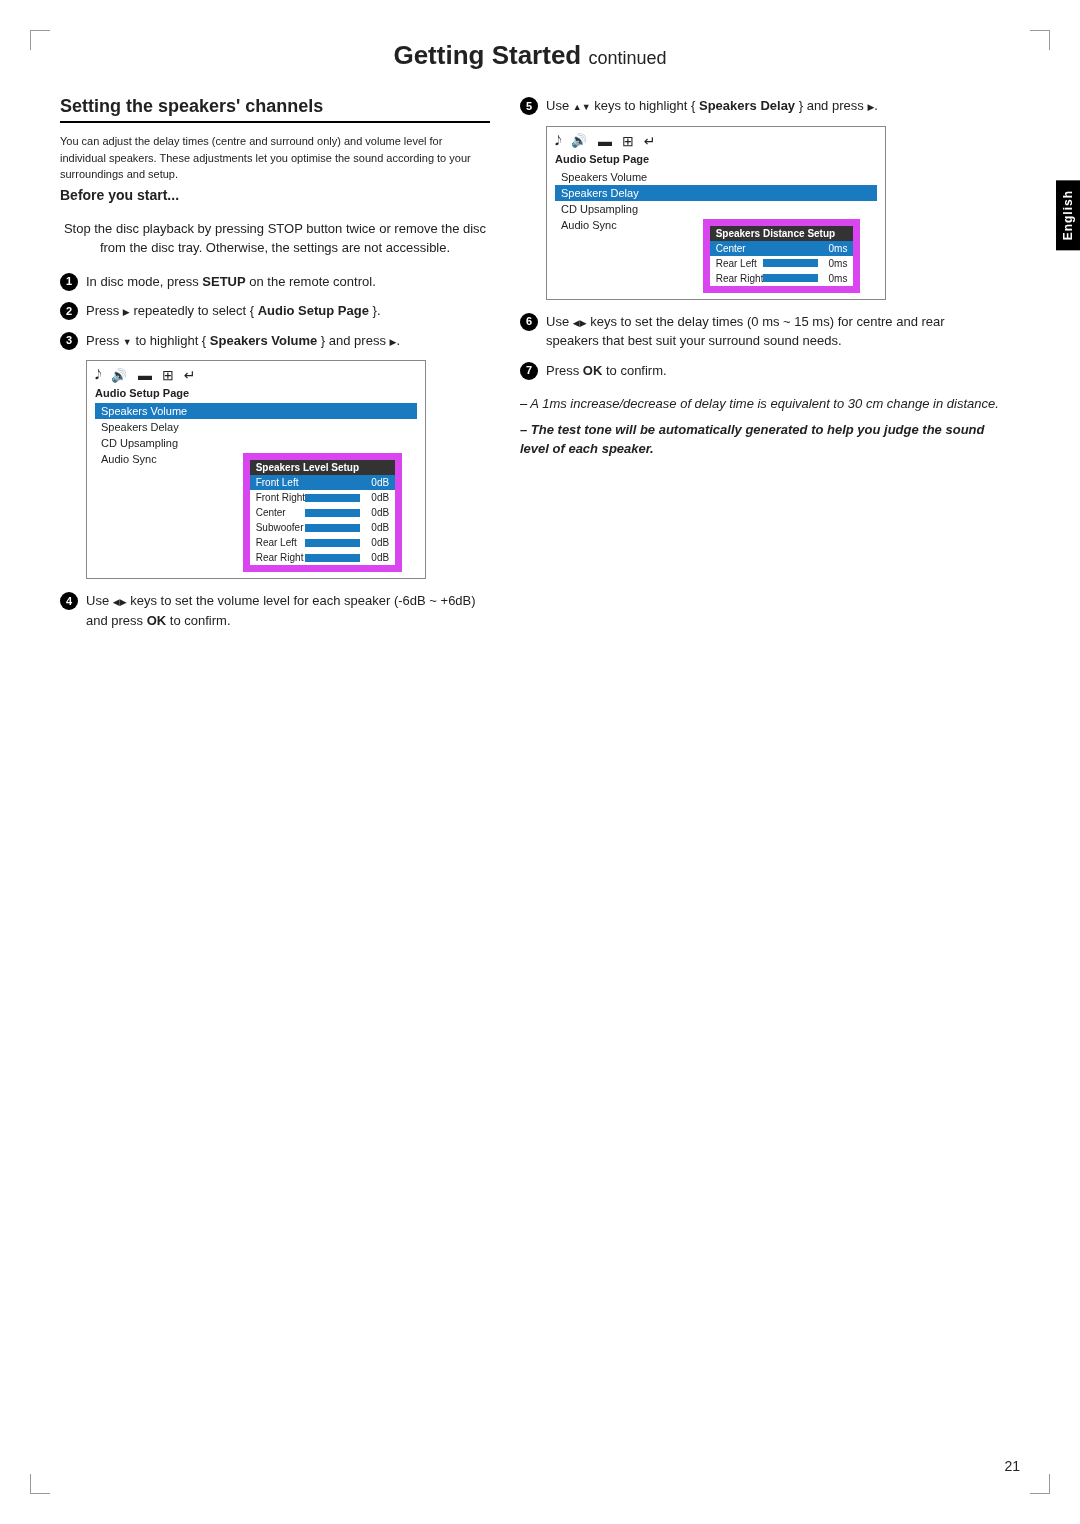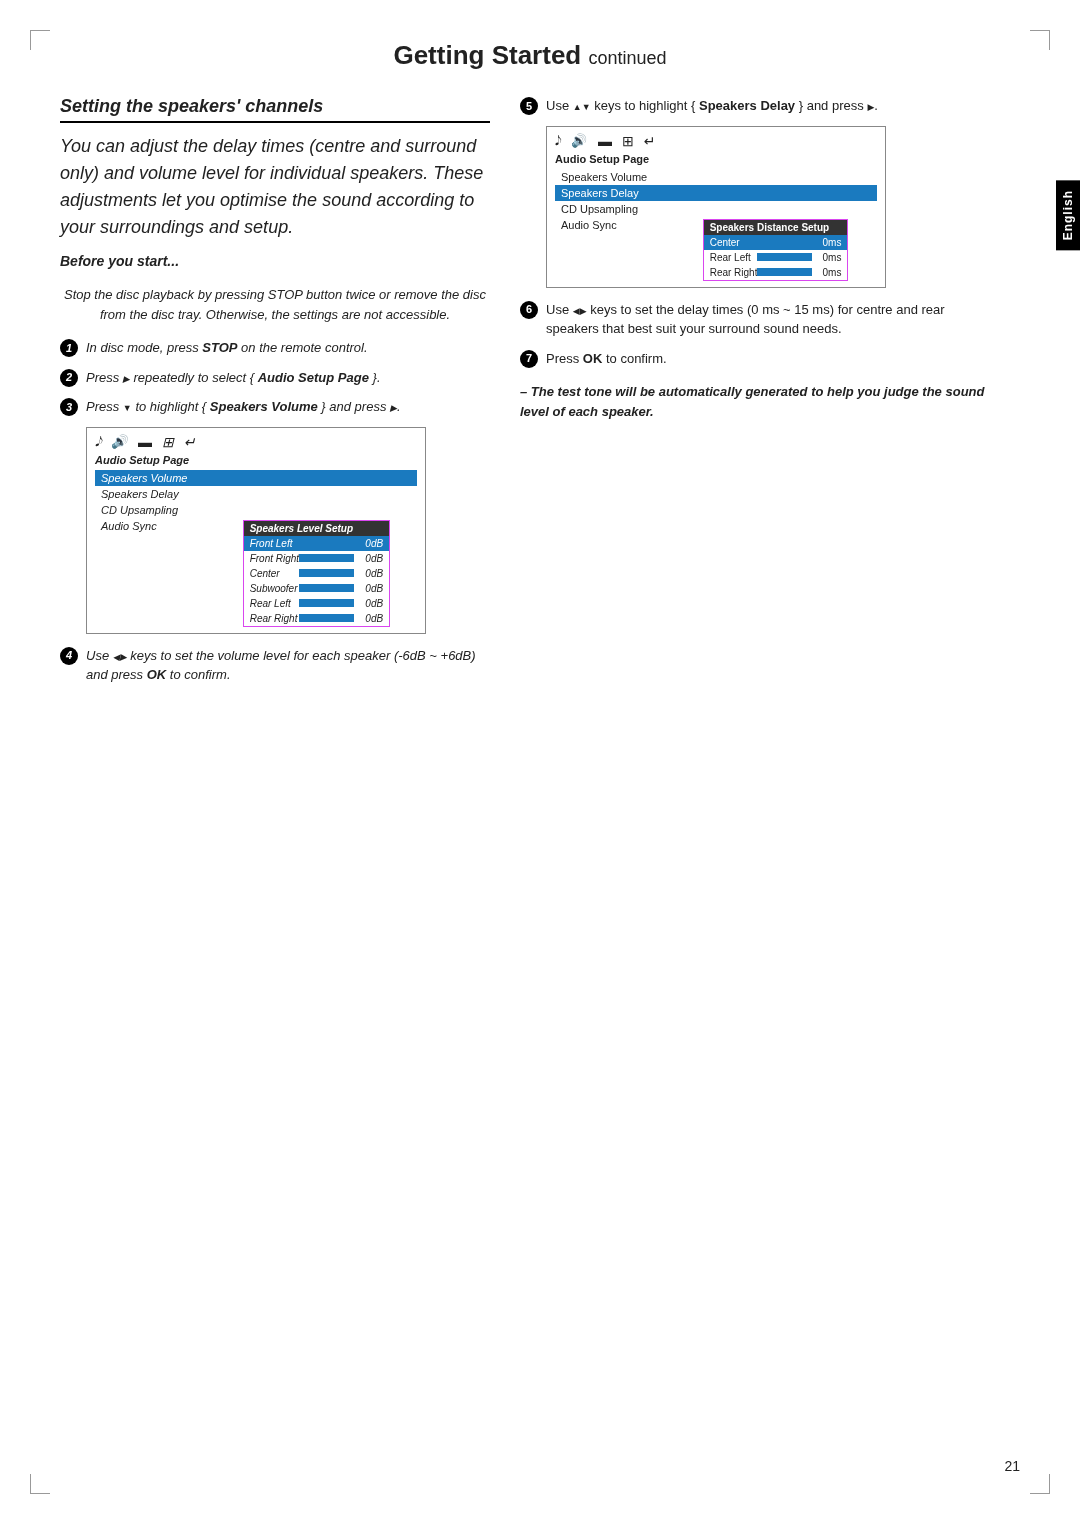--- a/index.html
+++ b/index.html
@@ -71,44 +71,43 @@
     
     .two-col {
       display: flex;
       gap: 30px;
       margin-top: 10px;
     }
 
     .col-left {
       flex: 1;
       max-width: 430px;
-      font-style: italic;
     }
 
     .col-right {
       flex: 1;
     }
 
     
     .section-heading {
       font-size: 18px;
       font-weight: bold;
       margin-bottom: 4px;
     }
 
     .section-divider {
       border: none;
       border-top: 2.5px solid #000;
       margin-bottom: 10px;
     }
 
     .section-description {
-      font-size: 18px;
+      font-size: 11px;
       line-height: 1.5;
-      margin-bottom: 12px;
+      margin-bottom: 4px;
     }
 
     
     .subsection-heading {
       font-size: 14px;
       font-weight: bold;
       margin-bottom: 16px;
     }
 
     .subsection-text {
@@ -179,21 +178,21 @@
       padding: 2px 6px;
       font-size: 11px;
     }
 
     .menu-item.highlighted {
       background: #1a7abf;
       color: #fff;
     }
 
     .submenu {
-      border: 1px solid #d946ef;
+      border: 7px solid #d946ef;
       margin-left: 80px;
       margin-top: 2px;
       background: #fff;
     }
 
     .submenu-title {
       font-size: 10px;
       font-weight: bold;
       background: #333;
       color: #fff;
@@ -284,21 +283,21 @@
       <hr class="section-divider">
 
       <p class="section-description">You can adjust the delay times (centre and surround only) and volume level for individual speakers. These adjustments let you optimise the sound according to your surroundings and setup.</p>
 
       <div class="subsection-heading">Before you start...</div>
       <p class="subsection-text">Stop the disc playback by pressing STOP button twice or remove the disc from the disc tray. Otherwise, the settings are not accessible.</p>
 
       <div class="step">
         <span class="step-number">1</span>
         <div class="step-content">
-          In disc mode, press <b>STOP</b> on the remote control.
+          In disc mode, press <b>SETUP</b> on the remote control.
         </div>
       </div>
 
       <div class="step">
         <span class="step-number">2</span>
         <div class="step-content">
           Press <span class="tri-right"></span> repeatedly to select { <b>Audio Setup Page</b> }.
         </div>
       </div>
 
@@ -438,20 +437,21 @@
       </div>
 
       <div class="step">
         <span class="step-number">7</span>
         <div class="step-content">
           Press <b>OK</b> to confirm.
         </div>
       </div>
 
       <div class="helpful-hints">
+        <p>– A 1ms increase/decrease of delay time is equivalent to 30 cm change in distance.</p>
         <p style="margin-top:6px;font-weight:bold;">– The test tone will be automatically generated to help you judge the sound level of each speaker.</p>
       </div>
 
     </div>
 
   </div>
 
 </div>
 
 </body></html>

